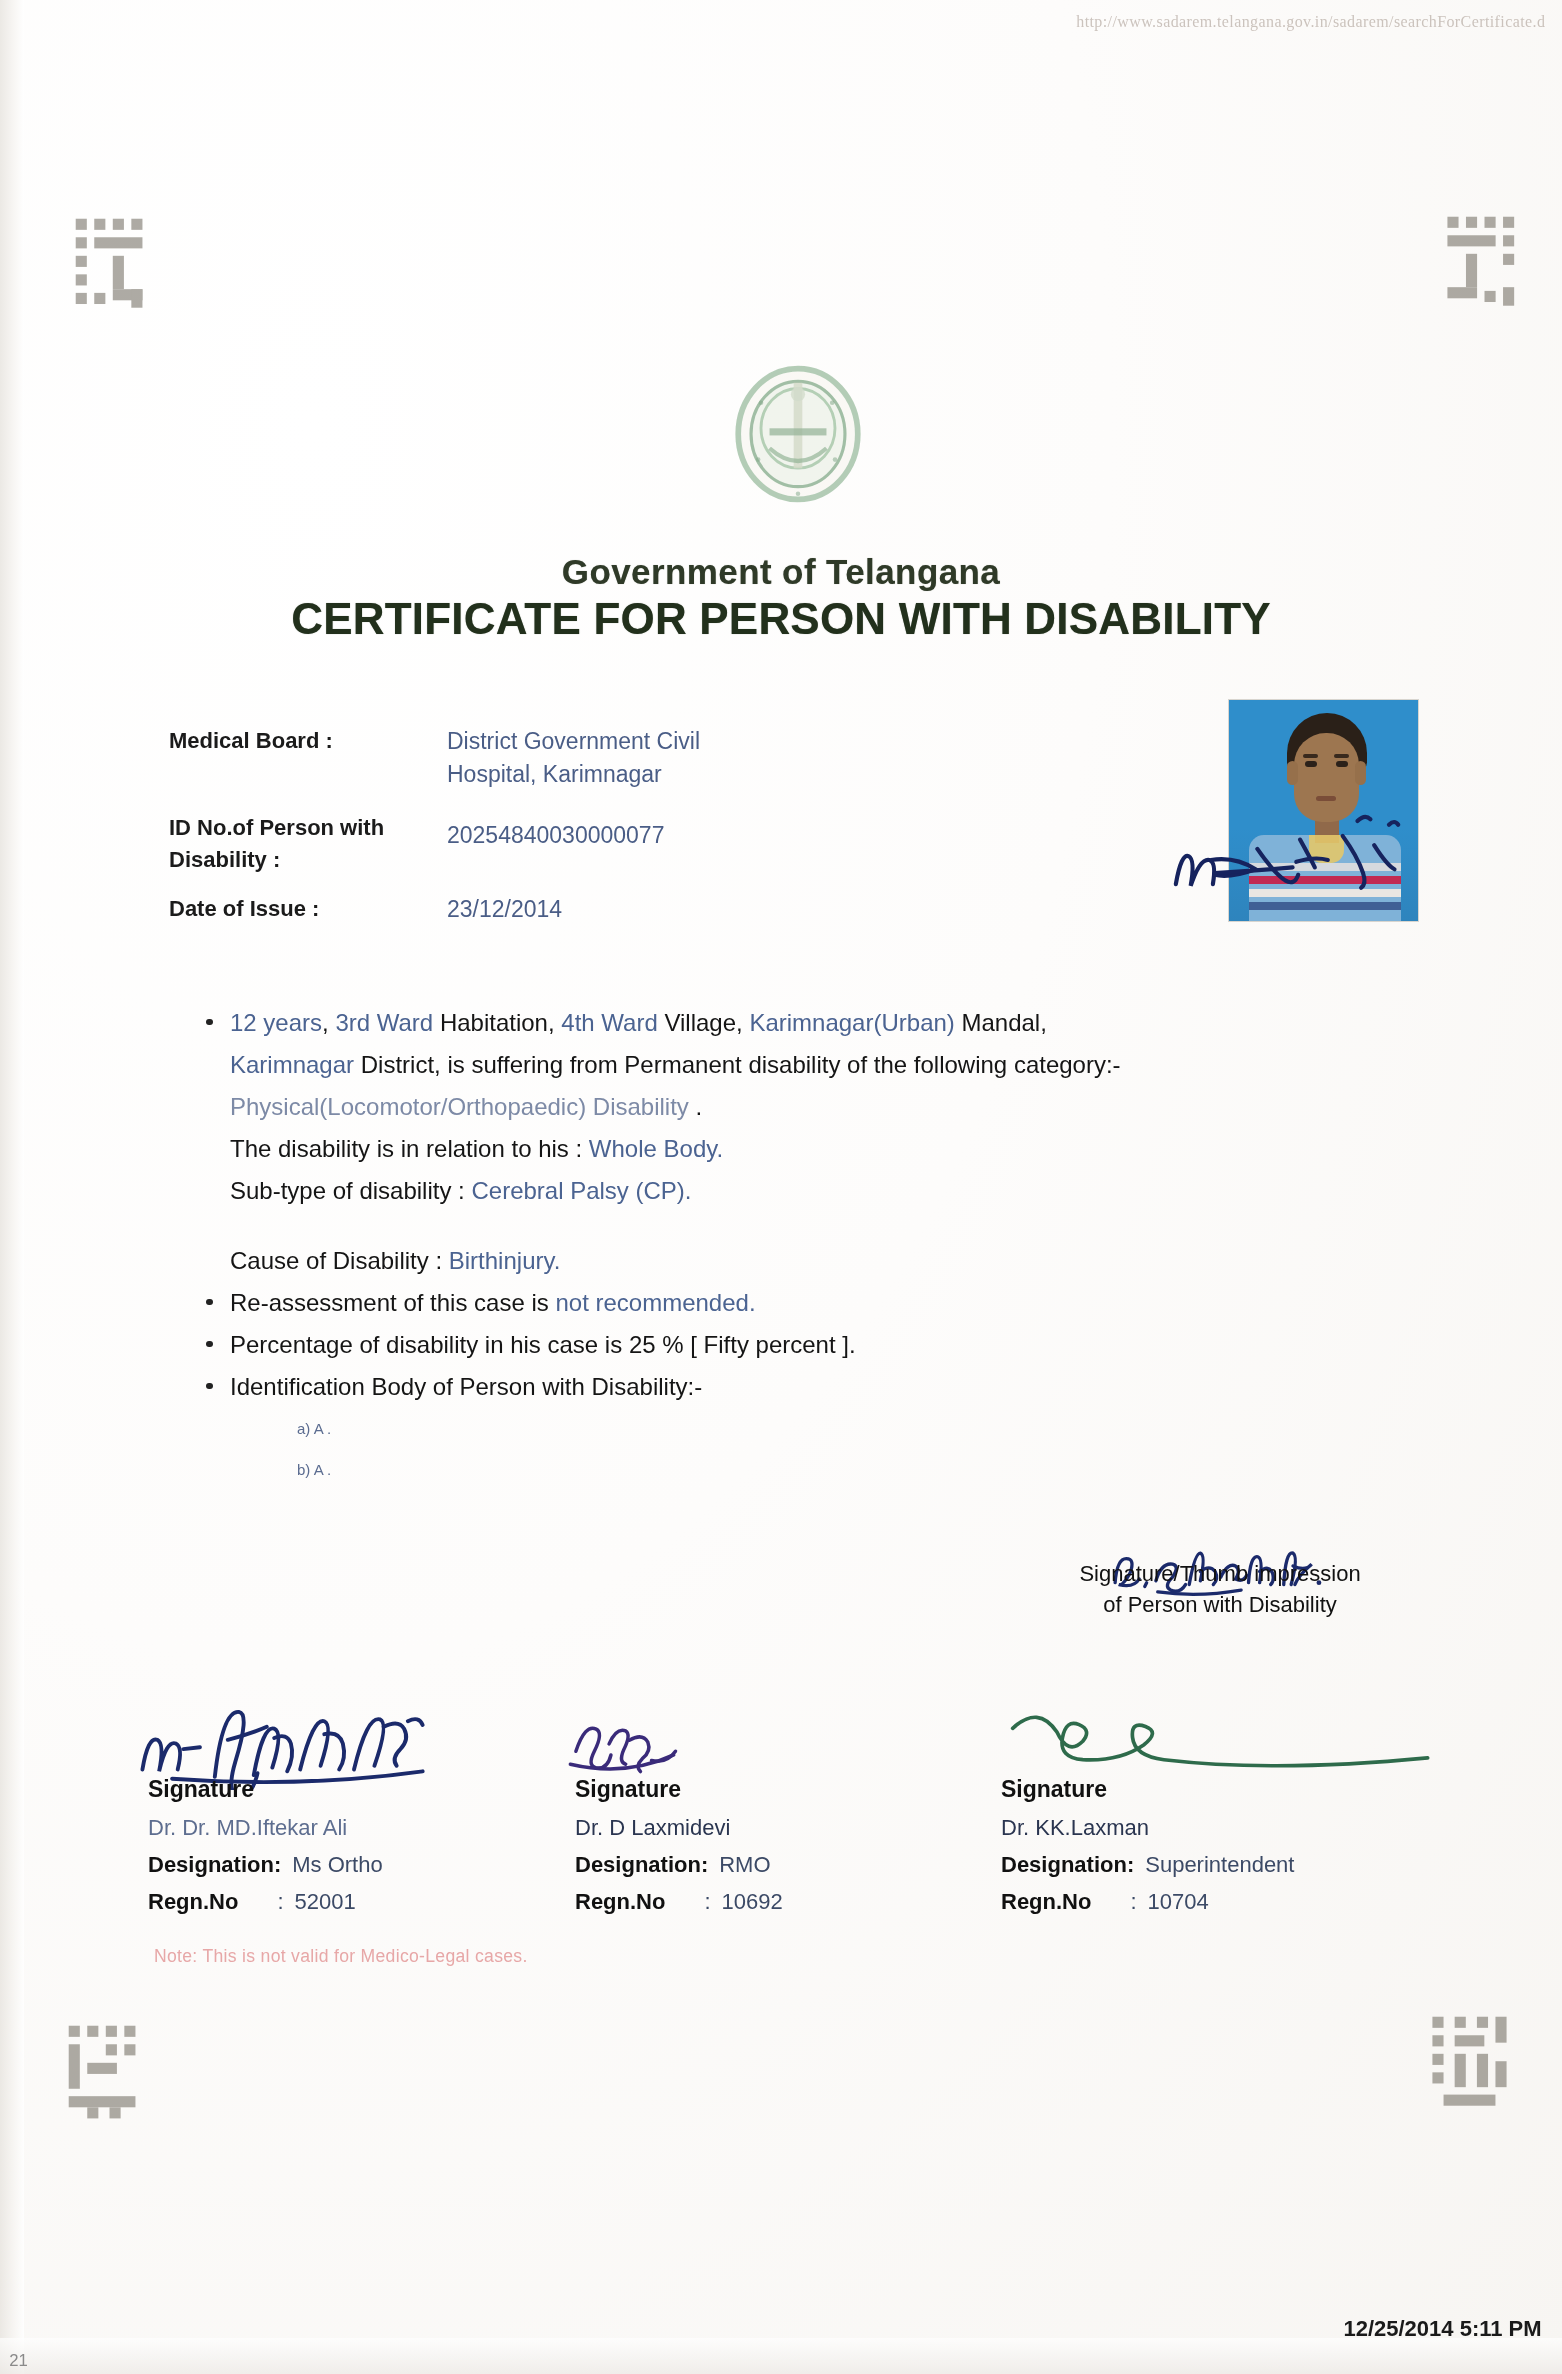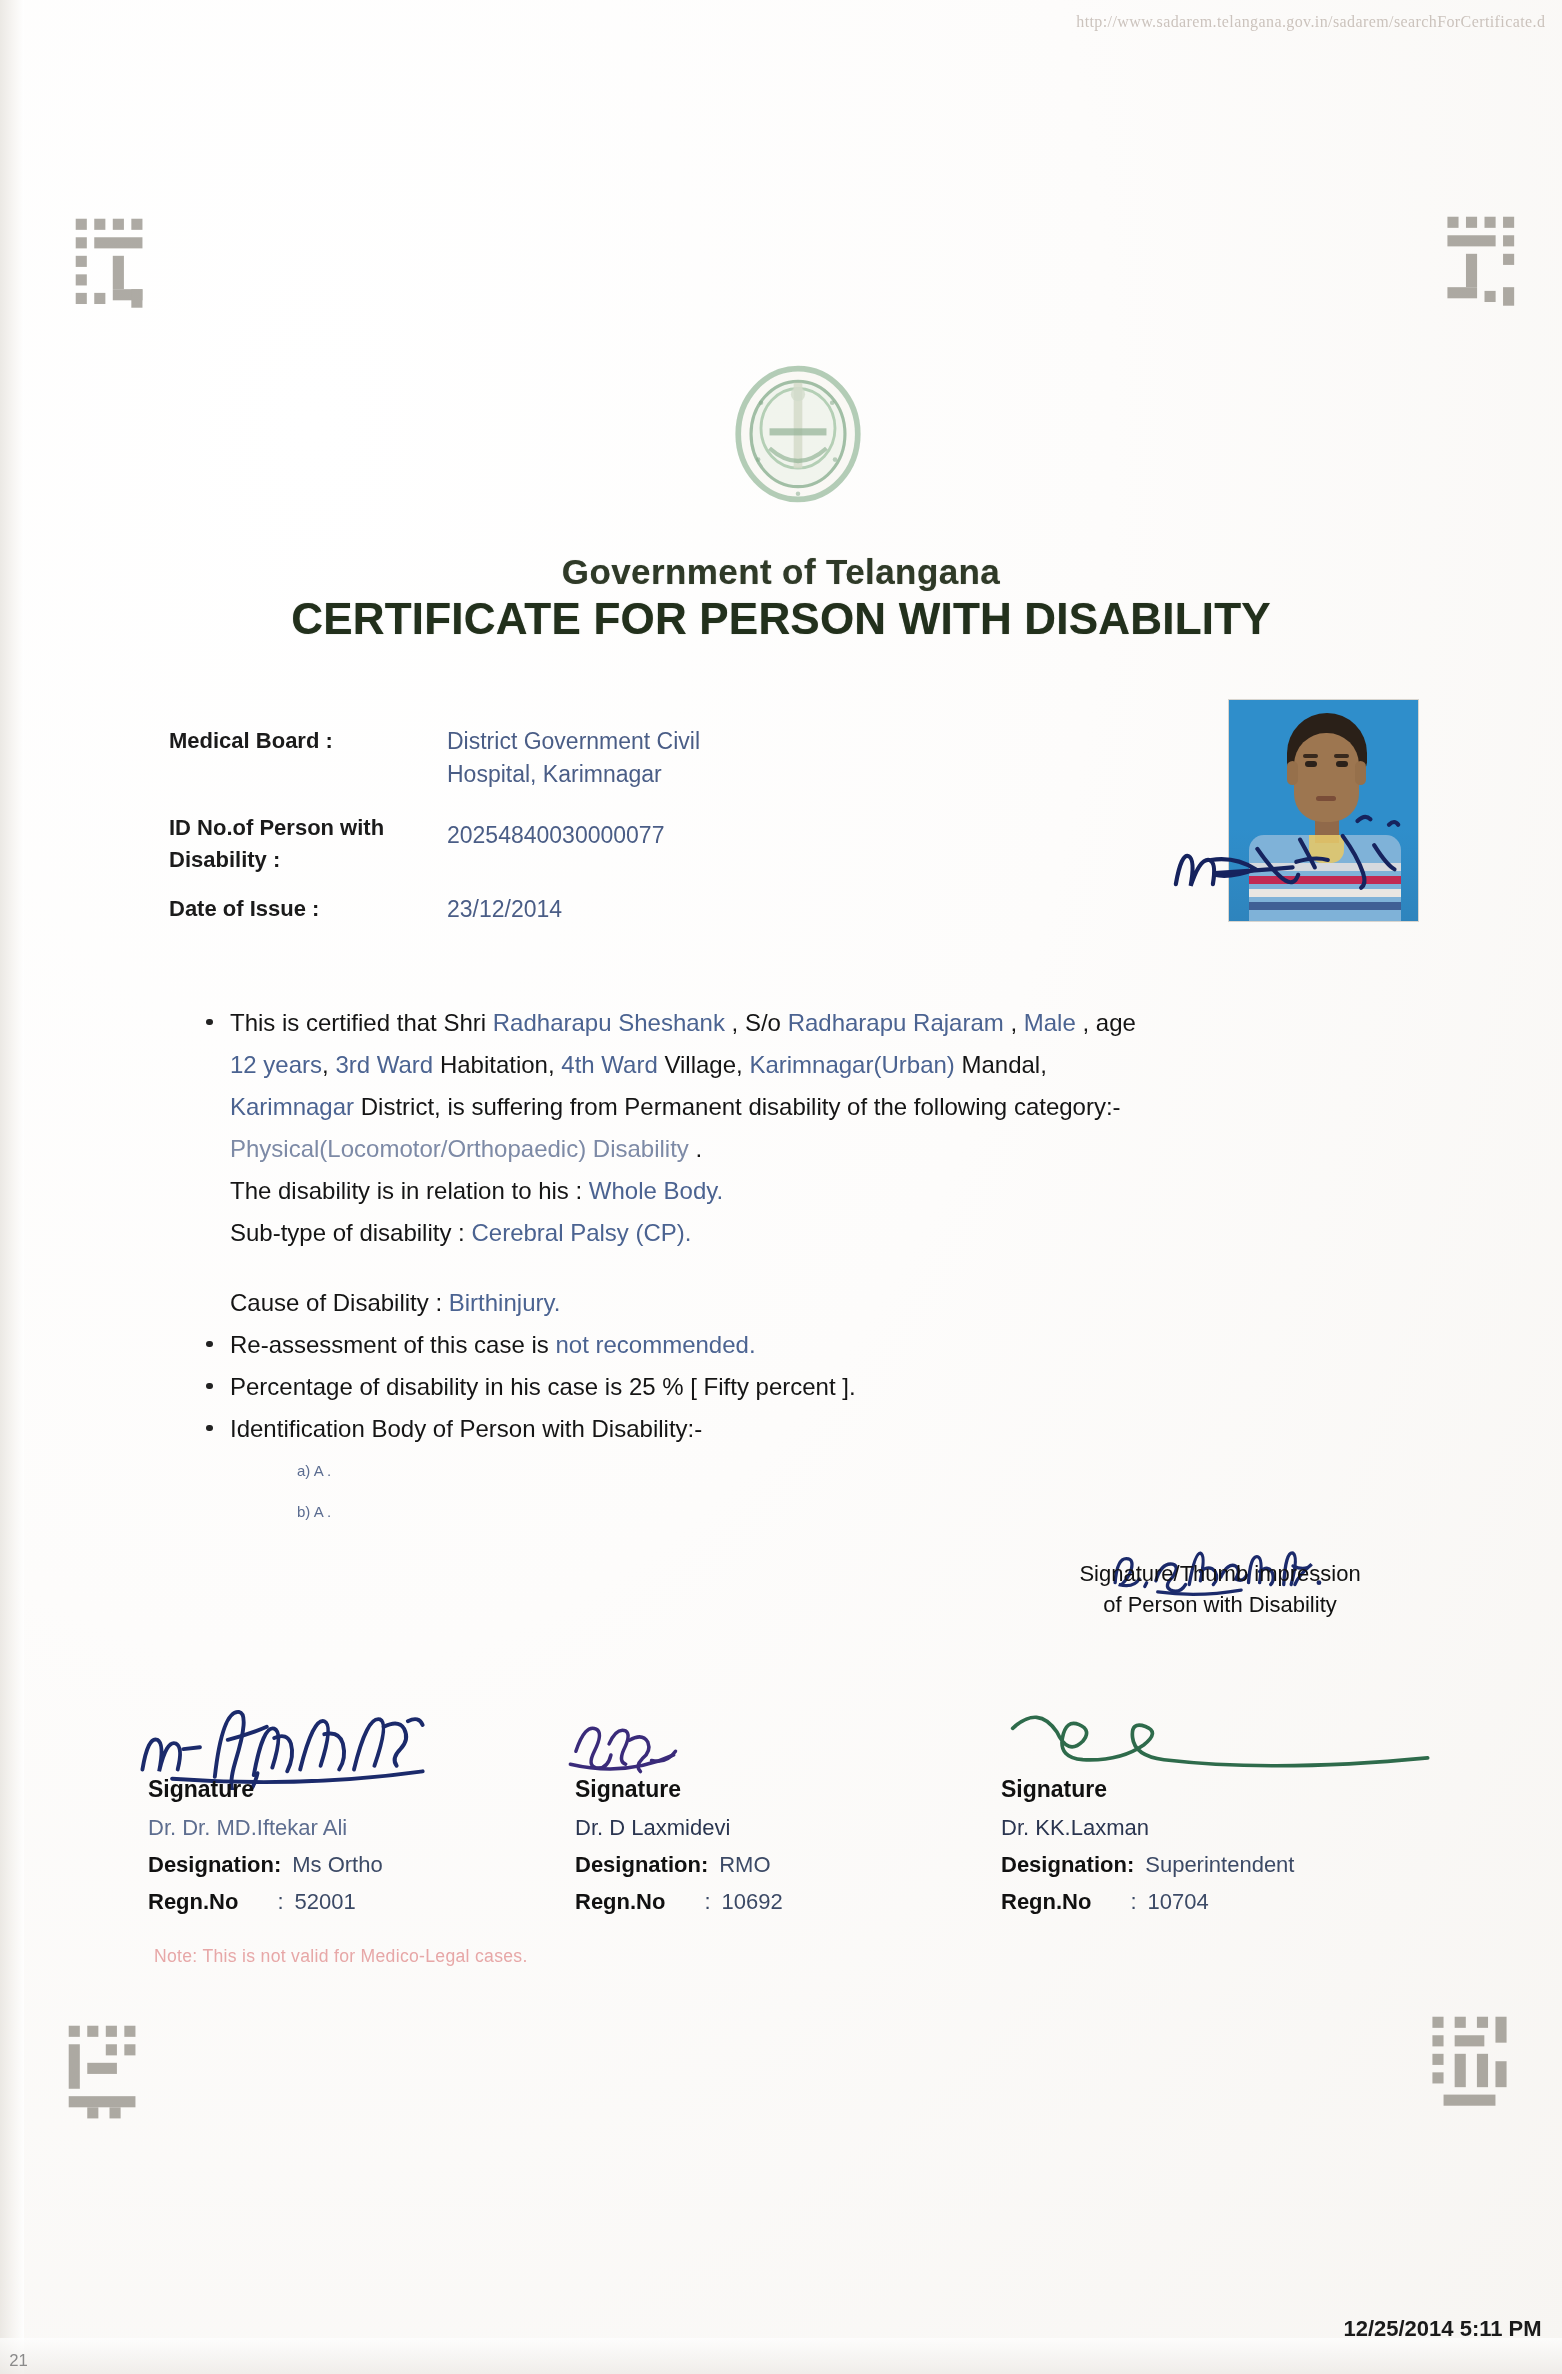--- a/index.html
+++ b/index.html
@@ -337,23 +337,20 @@
         <path d="M246 44 q6 -6 10 0"></path>
       </g>
     </svg>
   </div>
 
   <div class="body-block">
 
     <div class="b-item">
       <span class="bullet"></span>
       <div class="b-line">
-        <span>This is certified that Shri </span><span class="b-blue">Radharapu Sheshank</span><span> , S/o </span><span class="b-blue">Radharapu Rajaram</span><span> , </span><span class="b-blue">Male</span><span> , age </span>
-      </div>
-      <div class="b-line">
         <span class="b-blue">12 years</span><span>, </span><span class="b-blue">3rd Ward</span><span> Habitation, </span><span class="b-blue">4th Ward</span><span> Village, </span><span class="b-blue">Karimnagar(Urban)</span><span> Mandal,</span>
       </div>
       <div class="b-line">
         <span class="b-blue">Karimnagar</span><span> District, is suffering from Permanent disability of the following category:-</span>
       </div>
       <div class="b-line">
         <span class="b-gray">Physical(Locomotor/Orthopaedic) Disability</span><span> .</span>
       </div>
       <div class="b-line">
         <span>The disability is in relation to his : </span><span class="b-blue">Whole Body.</span>

